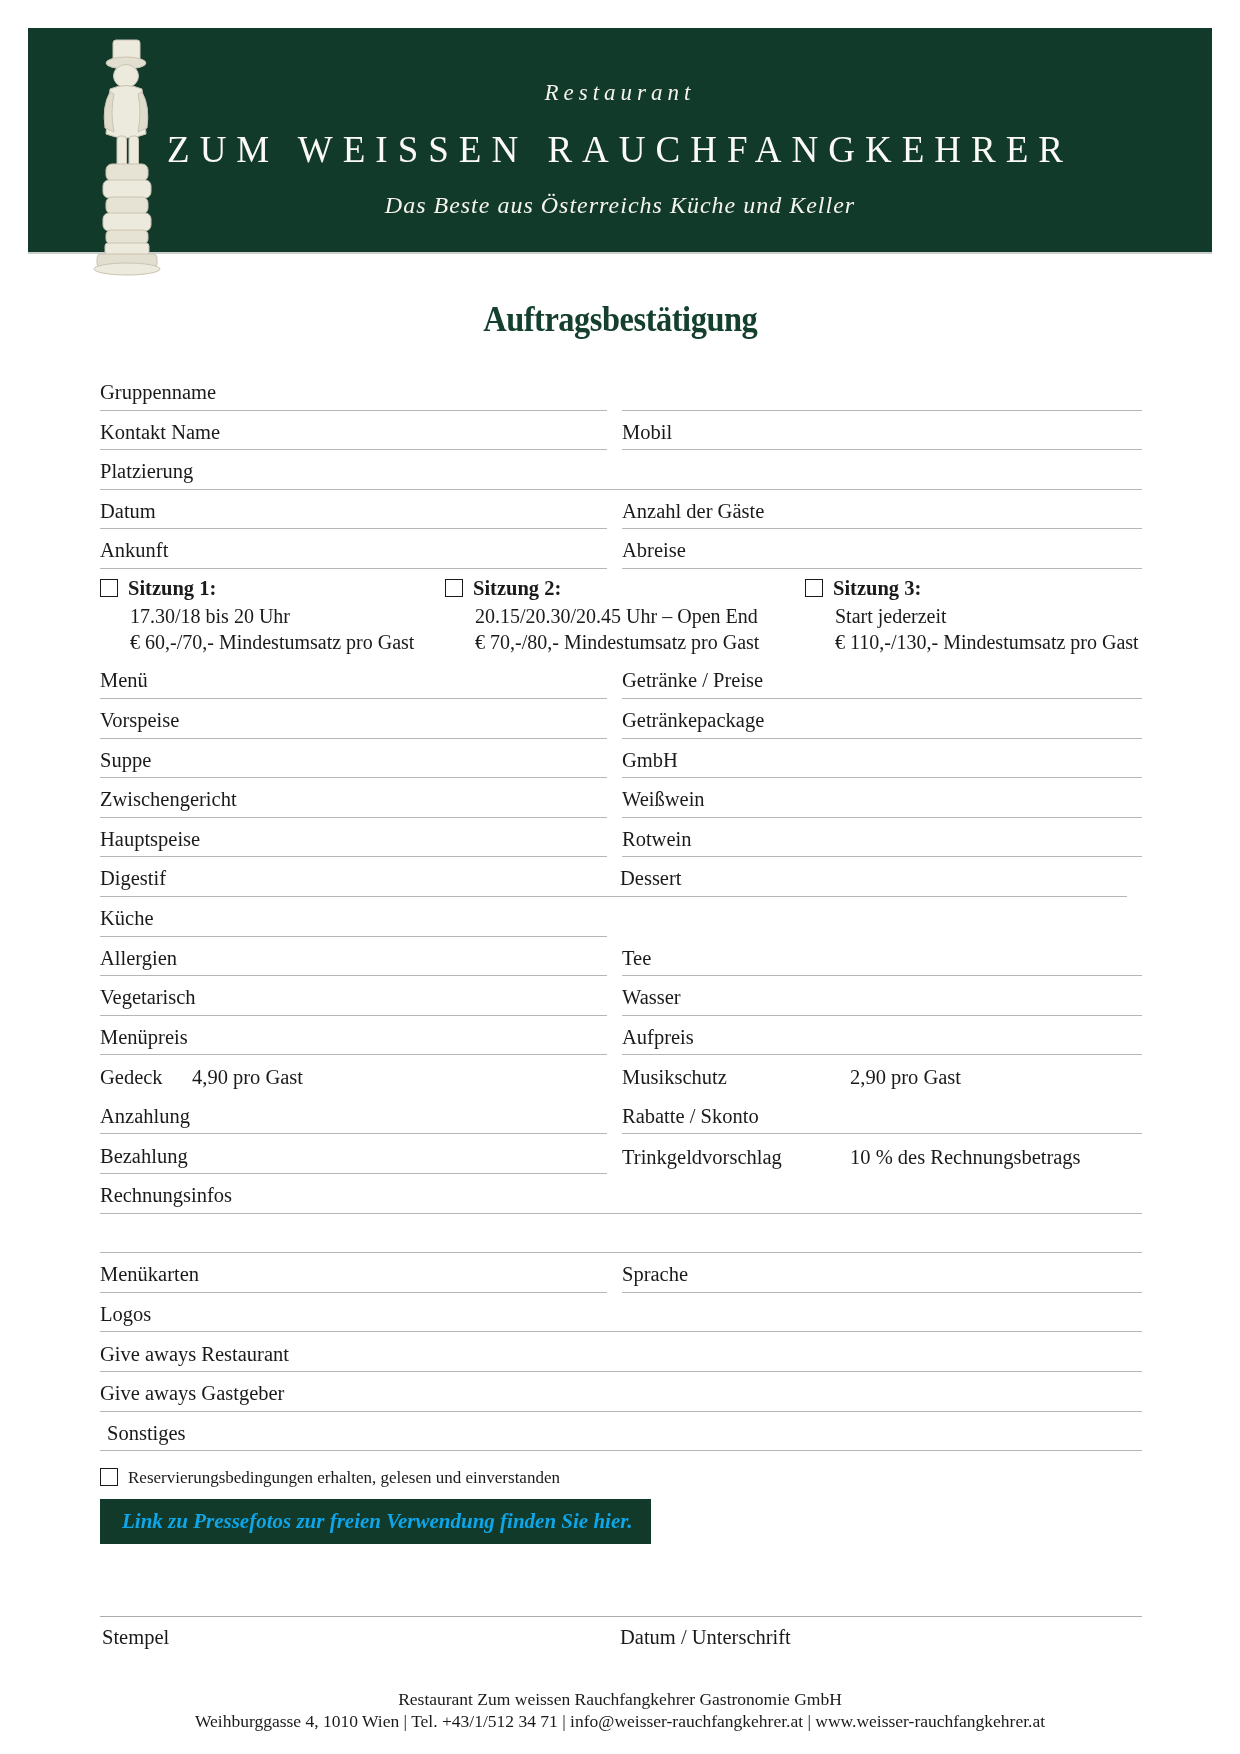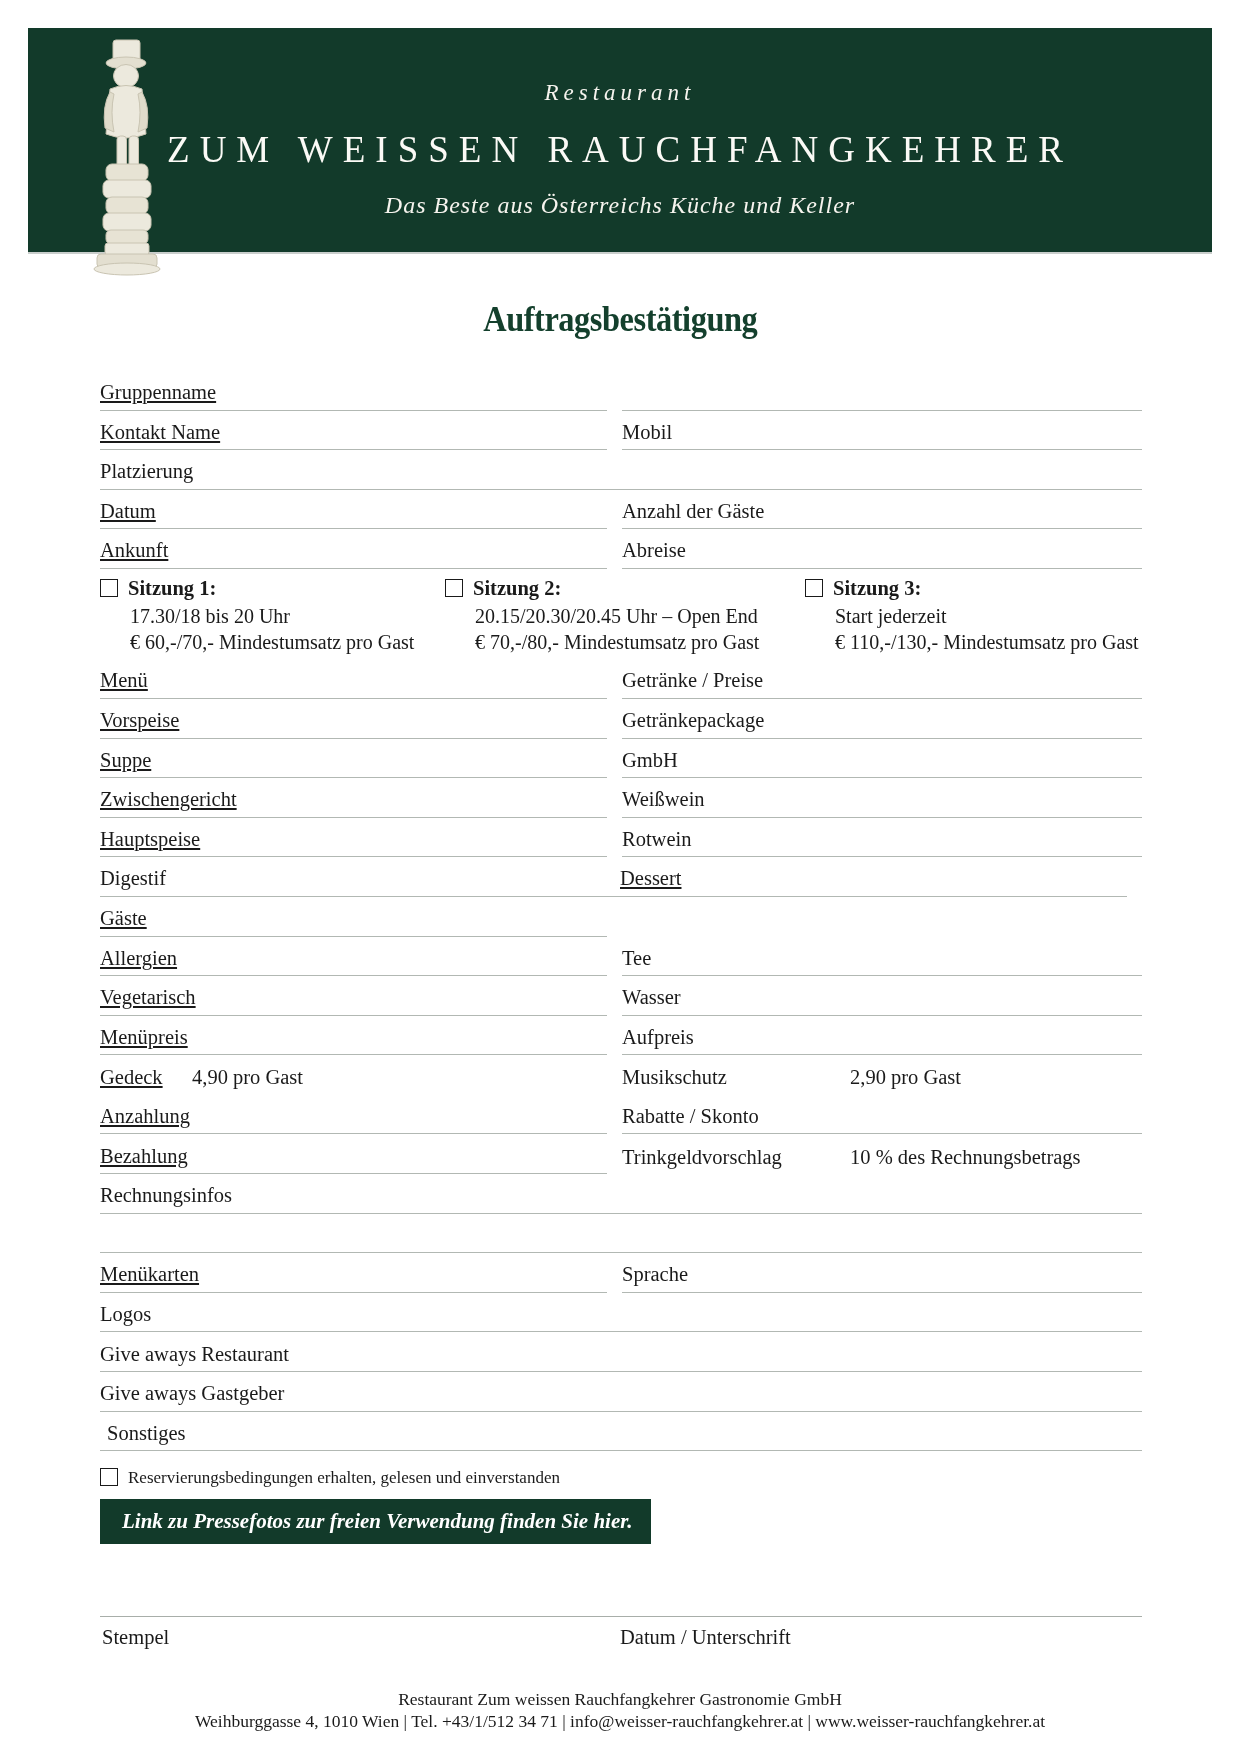--- a/index.html
+++ b/index.html
@@ -20,21 +20,21 @@
   
   .page-title{position:absolute;left:0;right:0;top:298px;text-align:center;color:#14402d;
               font-size:36px;font-weight:bold;}
   .page-title .squeeze{display:inline-block;transform:scaleX(.9);transform-origin:center;letter-spacing:-.5px;}
 
   
   .form{position:absolute;left:100px;top:371px;width:1042px;}
   .frow{display:flex;height:39.6px;}
   .cell{position:relative;display:flex;align-items:flex-end;box-sizing:border-box;}
   .cell.u{border-bottom:1.6px solid #b2b8b3;}
-  .cell.left{width:507px;margin-right:15px;text-decoration:underline;}
+  .cell.left{width:507px;margin-right:15px;}
   .cell.right{flex:1;}
   .cell.full{width:100%;}
   .flabel{font-size:20.5px;line-height:1;padding-bottom:7px;white-space:nowrap;}
   .flabel.indent{padding-left:7px;}
   .val{position:absolute;bottom:7px;font-size:20.5px;line-height:1;white-space:nowrap;}
   .val.pos-l{left:92px;}
   .val.pos-r{left:228px;}
 
   
   .sitzung-block{position:relative;height:90.4px;}
@@ -45,21 +45,21 @@
   .shead{display:flex;align-items:center;height:22px;}
   .checkbox{width:18px;height:18px;border:1.4px solid #1a1a1a;background:#fff;box-sizing:border-box;
             flex:0 0 auto;margin-right:10px;}
   .shead .slabel{font-size:20.5px;font-weight:bold;line-height:1;white-space:nowrap;}
   .sdetail{margin-left:30px;font-size:20px;line-height:26px;margin-top:4px;white-space:nowrap;}
   .sdetail div{height:26px;}
 
   
   .agreement{display:flex;align-items:center;margin-top:14px;height:24px;}
   .agreement .alabel{font-size:17px;line-height:1;}
-  .press-btn{margin-top:10px;width:551px;height:45px;background:#123a2a;color:#ffffff;
+  .press-btn{margin-top:10px;width:551px;height:45px;background:#123a2a;color:#0ea5e9;
              display:flex;align-items:center;box-sizing:border-box;padding-left:22px;
              font-size:21px;font-weight:bold;font-style:italic;cursor:pointer;}
 
   
   .signature{position:absolute;left:100px;top:1616px;width:1042px;border-top:1.6px solid #a8aea9;}
   .sig-label{position:absolute;top:10px;font-size:20.5px;line-height:1;white-space:nowrap;}
   .sig-label.s1{left:2px;}
   .sig-label.s2{left:520px;}
   .footer{position:absolute;left:0;right:0;top:1688px;text-align:center;font-size:17.5px;line-height:22px;}
 </style>
@@ -224,21 +224,21 @@
       <div class="cell right u">
         <span class="flabel">Digestif</span>
       </div>
       <div class="cell left u">
         <span class="flabel">Dessert</span>
       </div>
     </div>
 
     <div class="frow">
       <div class="cell left u">
-        <span class="flabel">Gäste</span>
+        <span class="flabel">Küche</span>
       </div>
     </div>
 
     <div class="frow">
       <div class="cell left u">
         <span class="flabel">Allergien</span>
       </div>
       <div class="cell right u">
         <span class="flabel">Tee</span>
       </div>

